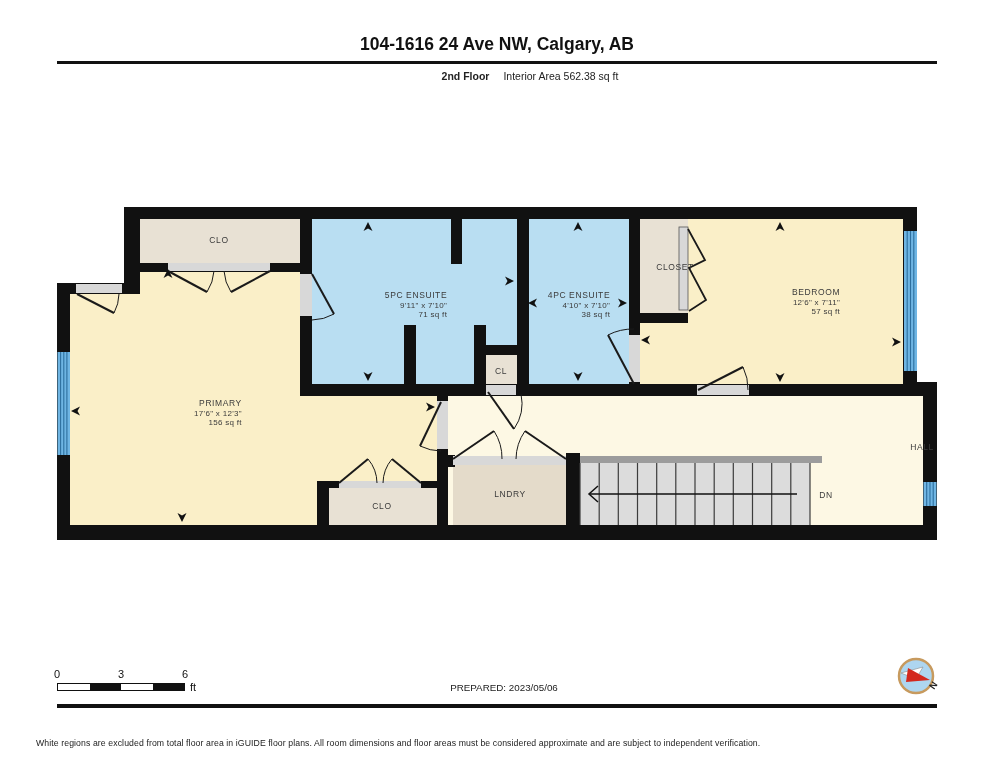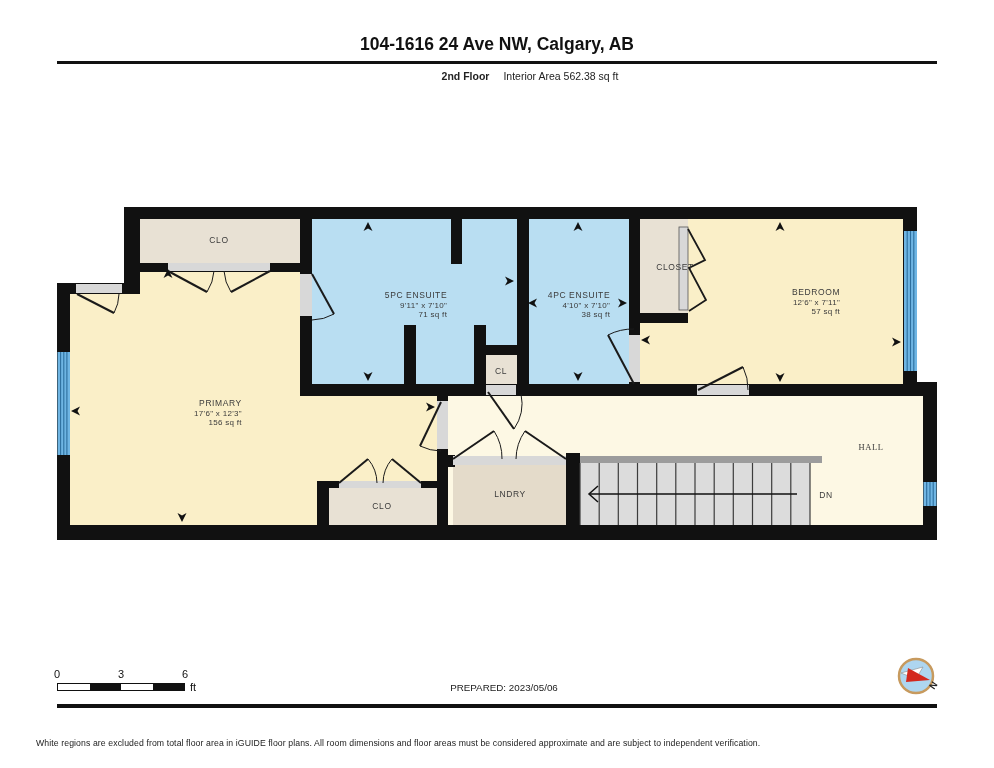--- a/index.html
+++ b/index.html
@@ -208,21 +208,21 @@
     <div class="area">38 sq ft</div>
   </div>
   <div class="rlabel" style="left:660px;top:263px;padding-left:30px;">
     <div>CLOSET</div>
   </div>
   <div class="rlabel" style="left:772px;top:288px;margin-left:44px;">
     <div>BEDROOM</div>
     <div class="dims">12'6" x 7'11"</div>
     <div class="area">57 sq ft</div>
   </div>
-  <div class="rlabel" style="left:871px;top:443px;font-family:Liberation Serif, serif;">
+  <div class="rlabel" style="left:922px;top:443px;">
     <div>HALL</div>
   </div>
   <div class="rlabel" style="left:826px;top:491px;">
     <div>DN</div>
   </div>
   <div class="rlabel" style="left:510px;top:490px;">
     <div>LNDRY</div>
   </div>
   <div class="rlabel" style="left:382px;top:502px;">
     <div>CLO</div>

